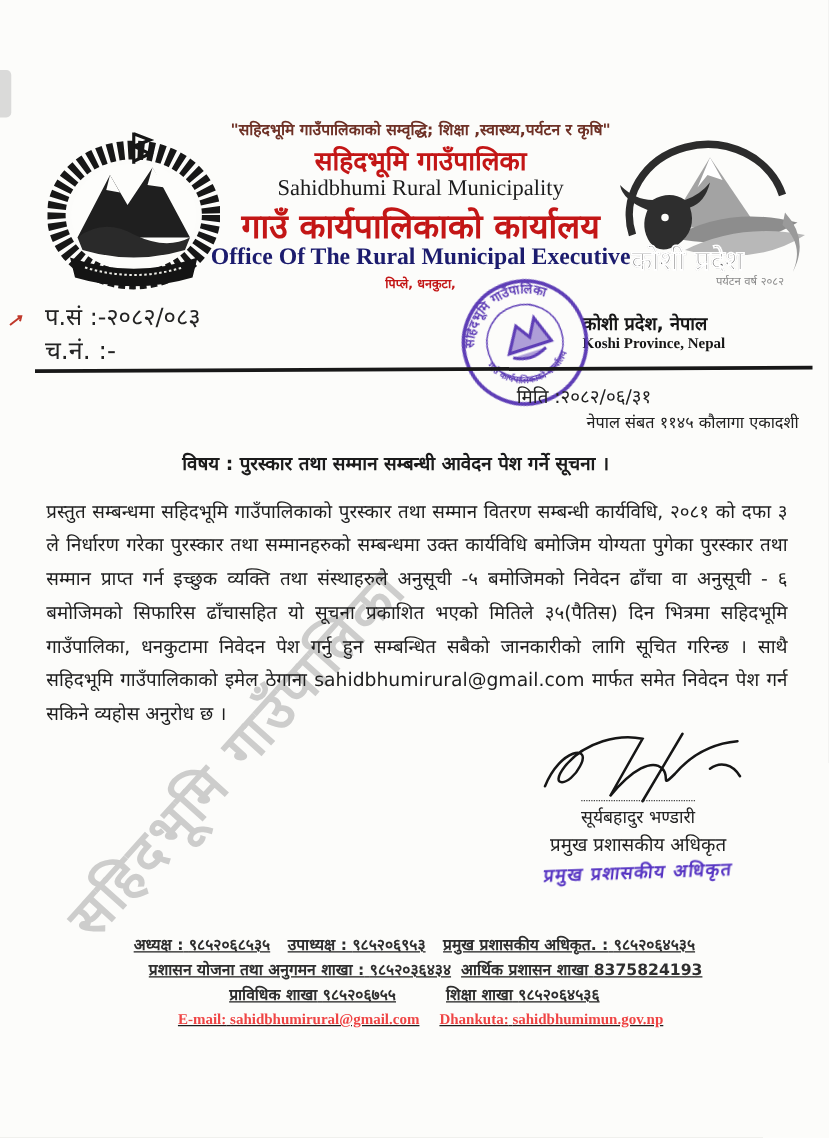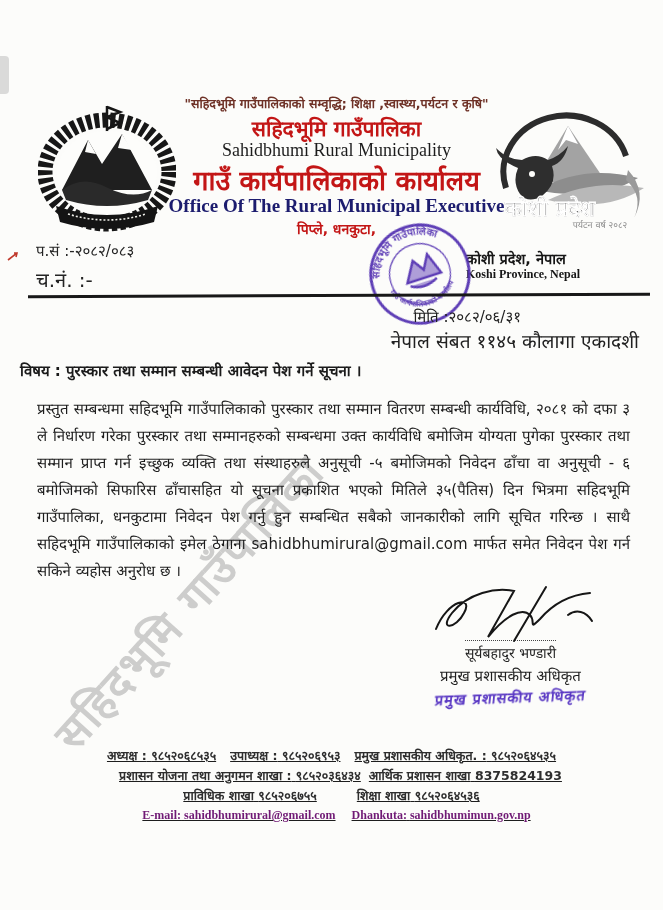--- a/index.html
+++ b/index.html
@@ -5,46 +5,46 @@
   html,body{margin:0;padding:0;background:#e8e8e4;}
   .page{position:relative;width:663px;height:910px;margin:0 auto;background:#fcfcfa;overflow:hidden;
         font-family:"DejaVu Sans",sans-serif;color:#1d1d1d;}
   .abs{position:absolute;}
   .center-col{left:24px;right:14px;text-align:center;}
   .quote{top:95px;font-size:12.5px;font-weight:600;color:#6e3126;}
   .muni-np{top:114px;font-size:21px;font-weight:bold;color:#c31616;}
   .muni-en{top:140px;font-size:18px;font-family:"Liberation Serif",serif;color:#1c1c1c;}
   .office-np{top:161px;font-size:27px;font-weight:bold;color:#c31616;}
   .office-en{top:195px;font-size:19px;font-weight:bold;font-family:"Liberation Serif",serif;color:#1c1c6e;}
-  .addr-np{top:219px;font-size:14px;font-weight:bold;color:#c31616;}
+  .addr-np{top:219px;font-size:10px;font-weight:bold;color:#c31616;}
   .addr-en{top:236px;font-size:12px;font-weight:bold;font-family:"Liberation Serif",serif;color:#761d18;}
-  .refno{left:36px;top:240px;font-size:15px;color:#242424;}
+  .refno{left:36px;top:240px;font-size:19px;color:#242424;}
   .chno{left:36px;top:266px;font-size:20px;color:#242424;}
   .koshi-np{left:466px;top:248px;font-size:14.5px;font-weight:600;color:#161616;}
   .koshi-en{left:466px;top:267px;font-size:12px;font-weight:bold;font-family:"Liberation Serif",serif;color:#161616;}
   .rule{left:28px;top:294px;width:622px;height:3px;background:#181818;transform:rotate(-0.25deg);}
   .miti{right:142px;top:306px;font-size:15px;color:#202020;}
-  .sambat{right:24px;top:328px;font-size:19px;color:#202020;}
-  .subject{left:20px;right:50px;top:360px;font-size:15px;font-weight:600;color:#1b1b1b;}
+  .sambat{right:24px;top:328px;font-size:13px;color:#202020;}
+  .subject{left:20px;right:50px;top:360px;text-align:center;font-size:15px;font-weight:600;color:#1b1b1b;}
   .body-text{left:37px;width:593px;top:396px;font-size:15px;line-height:27px;text-align:justify;color:#1d1d1d;}
   .sig-block{left:418px;top:585px;width:185px;text-align:center;}
   .sig-svg{display:block;margin:0 auto;}
   .sig-name{margin-top:-12px;font-size:14px;color:#232323;border-top:1.5px dotted #444;display:inline-block;padding-top:2px;}
   .sig-title{font-size:15px;color:#1f1f1f;margin-top:3px;}
   .sig-stamp{margin-top:2px;font-size:14.5px;font-weight:bold;color:#4f2bc0;letter-spacing:1px;
              transform:rotate(-2deg) skewX(-8deg);filter:blur(0.4px);opacity:.95;}
   .watermark{left:62px;top:712px;font-size:44px;font-weight:bold;color:#9f9f9f;opacity:.5;white-space:nowrap;
              transform:rotate(-48deg);transform-origin:0 50%;letter-spacing:2px;}
   .round-stamp{left:366px;top:220px;transform:rotate(-18deg);opacity:.94;filter:blur(0.3px);}
   .footer{left:0;right:0;top:746px;text-align:right;text-decoration:underline;}
   .frow{display:flex;justify-content:center;font-size:12.5px;font-weight:600;color:#2e2e2e;line-height:20px;}
   .frow span{white-space:nowrap;}
   .g14{gap:14px;} .g8{gap:8px;padding-left:18px;} .g40{gap:40px;}
   .email-row{display:flex;justify-content:center;gap:16px;font-size:12px;font-family:"Liberation Serif",serif;
-             color:#701a75;margin-top:2px;font-weight:600;padding-left:10px;}
+             color:#ef4444;margin-top:2px;font-weight:600;padding-left:10px;}
   .red-mark{left:6px;top:250px;}
   .corner-smudge{left:0;top:56px;width:9px;height:38px;background:#bdbdbd;opacity:.55;border-radius:0 4px 4px 0;}
 </style>
 </head>
 <body>
 
 <div class="page">
 
   <div class="abs watermark">सहिदभूमि गाउँपालिका</div>
 

